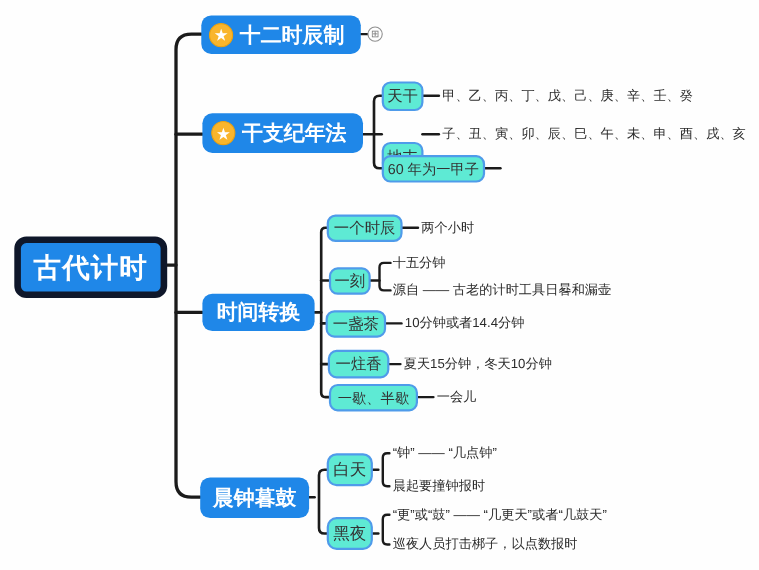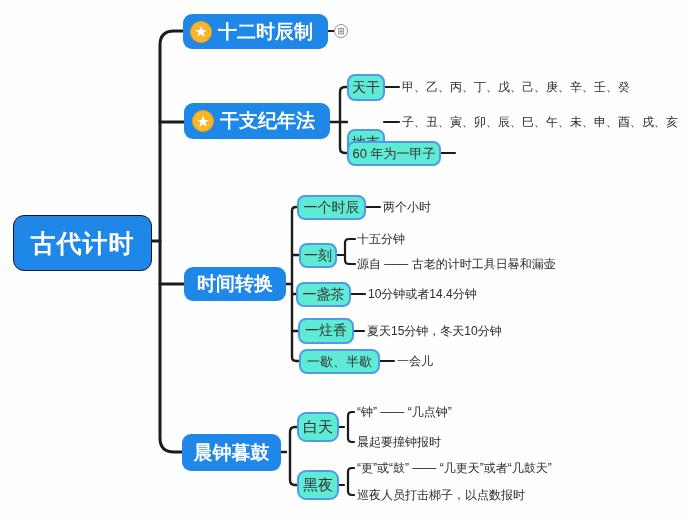--- a/index.html
+++ b/index.html
@@ -7,21 +7,21 @@
     position:relative;width:690px;height:518px;background:#fefefe;overflow:hidden;
     font-family:"Liberation Sans",sans-serif;
   }
   svg.wires{position:absolute;left:0;top:0;width:690px;height:518px;}
   .node{
     position:absolute;box-sizing:border-box;display:flex;align-items:center;justify-content:center;
     background:#1f87e8;color:#fff;font-weight:bold;border-radius:9px;white-space:nowrap;
   }
   .root{
     left:13px;top:215px;width:139px;height:56px;font-size:25px;
-    border:1px solid #0f172a;border-radius:11px;letter-spacing:1px;
+    border:6px solid #0f172a;border-radius:11px;letter-spacing:1px;
   }
   .b1{left:183px;top:14px;width:145px;height:35px;font-size:19px;justify-content:flex-start;padding-left:7px;gap:6px;}
   .b2{left:184px;top:103px;width:146px;height:36px;font-size:19px;justify-content:flex-start;padding-left:8px;gap:6px;}
   .b3{left:184px;top:267px;width:102px;height:34px;font-size:19px;}
   .b4{left:182px;top:434px;width:99px;height:37px;font-size:19px;}
   .star{
     width:22px;height:22px;border-radius:50%;background:#f9b52c;border:1px solid #eda20f;
     box-sizing:border-box;display:flex;align-items:center;justify-content:center;
     color:#fff;font-size:13px;line-height:1;flex:0 0 auto;
   }

